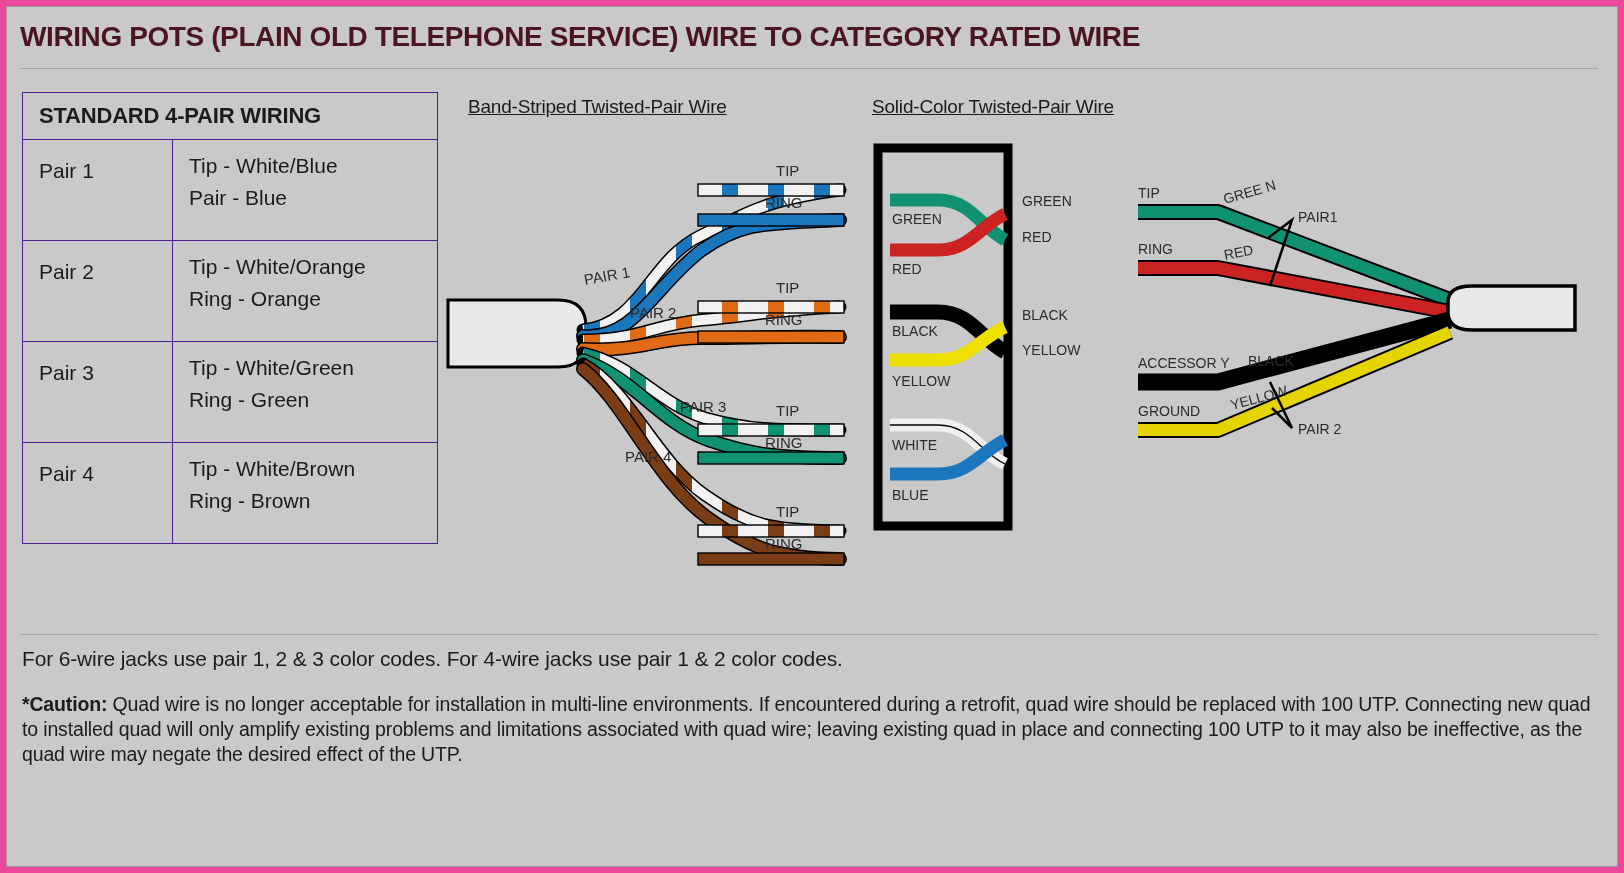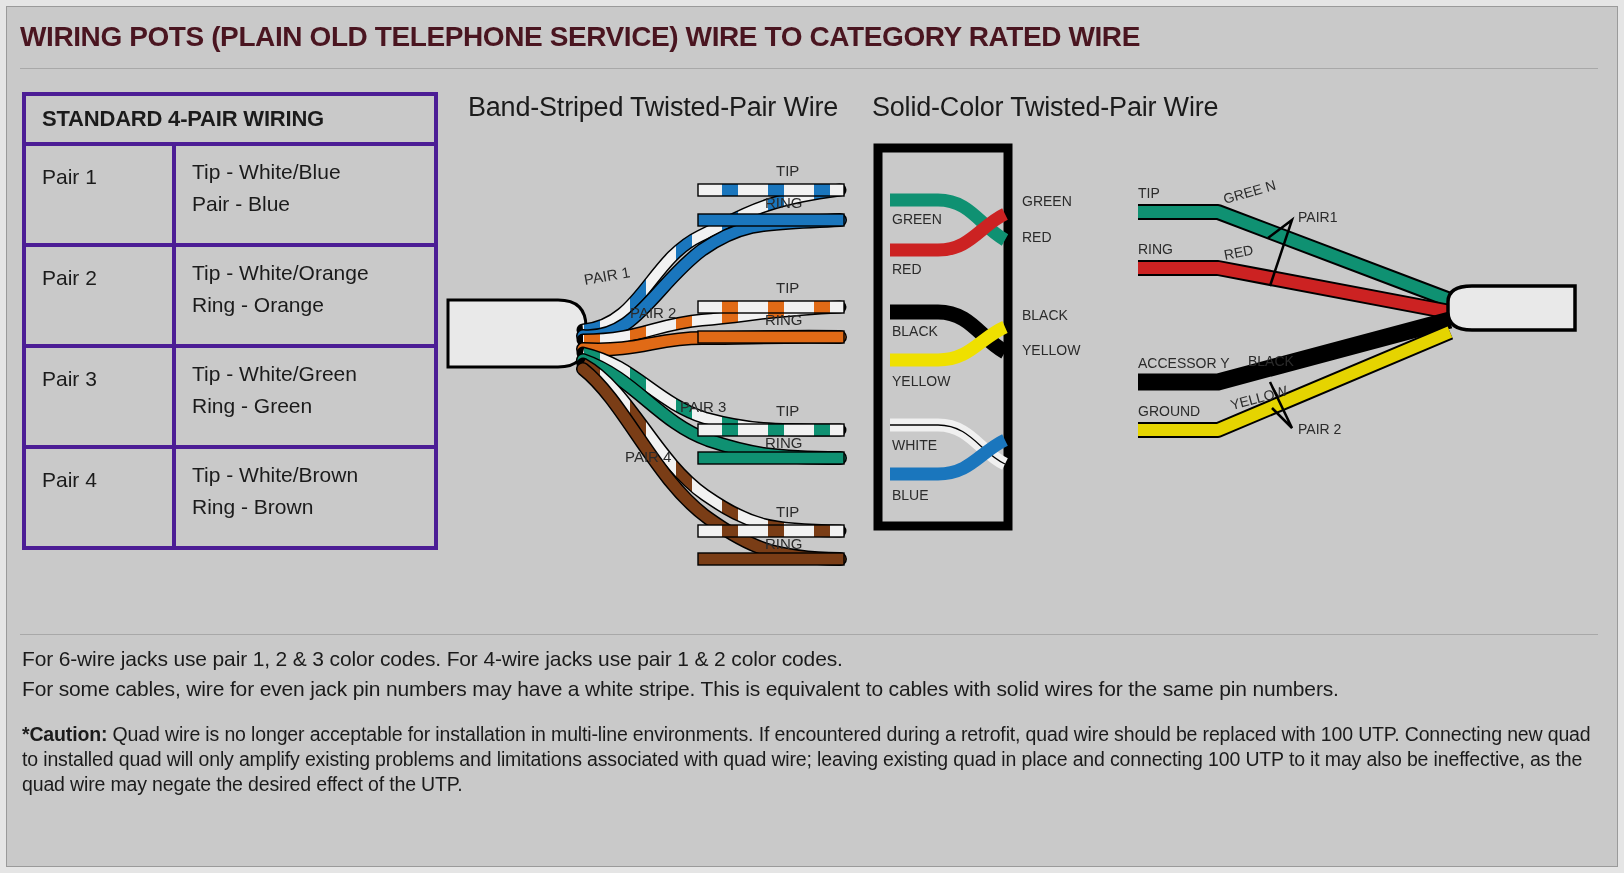--- a/index.html
+++ b/index.html
@@ -7,21 +7,21 @@
     padding: 0;
     background: #ffffff;
   }
   body {
     font-family: "Liberation Sans", sans-serif;
   }
   #page {
     position: relative;
     width: 1624px;
     height: 873px;
-    background: #e5e5e5;
+    background: #ec4899;
     overflow: hidden;
     box-sizing: border-box;
   }
   #frame {
     position: absolute;
     left: 6px;
     top: 6px;
     width: 1612px;
     height: 861px;
     border: 1px solid #9a9a9a;
@@ -58,21 +58,21 @@
   
   #wiring-table {
     position: absolute;
     left: 22px;
     top: 92px;
     width: 416px;
     border-collapse: collapse;
     background: transparent;
   }
   #wiring-table td {
-    border: 4px solid #4c1d95;
+    border: 1px solid #4c1d95;
     padding: 0;
     vertical-align: top;
     color: #1b1b1b;
     margin-left: 42px;
   }
   .tbl-header-cell {
     height: 46px;
     padding-left: 16px !important;
     font-size: 22px;
     font-weight: bold;
@@ -95,25 +95,26 @@
     font-size: 21px;
     line-height: 32px;
     padding-top: 10px !important;
     box-sizing: border-box;
   }
   .tbl-colors-cell div { white-space: nowrap; }
 
   
   .section-heading {
     position: absolute;
-    font-size: 27px;
+    font-size: 19px;
     color: #1b1b1b;
     letter-spacing: -0.2px;
     white-space: nowrap;
     line-height: 28px;
+    text-decoration: underline;
   }
   #heading-band   { left: 468px;  top: 93px; }
   #heading-solid  { left: 872px;  top: 93px; }
   #heading-quad   { left: 1241px; top: 89px; }
 
   
   svg { display: block; }
   #svg-band {
     position: absolute;
     left: 440px;
@@ -366,18 +367,17 @@
     </g>
 
     <g>
       <path d="M455 126 L352 126 Q328 126 328 142 L328 152 Q328 170 352 170 L455 170 Z" fill="#e9e9e9" stroke="#000" stroke-width="3.5"></path>
     </g>
   </svg>
 
   <div id="footer-rule"></div>
   <div id="footer">
     <div class="note-line">For 6-wire jacks use pair 1, 2 &amp; 3 color codes. For 4-wire jacks use pair 1 &amp; 2 color codes.</div>
-    <div class="note-line">For some cables, wire for even jack pin numbers may have a white stripe. This is equivalent to cables with solid wires for the same pin numbers.</div>
     <div id="caution-block">
       <span class="caution-label">*Caution:</span><span> Quad wire is no longer acceptable for installation in multi-line environments. If encountered during a retrofit, quad wire should be replaced with 100 UTP. Connecting new quad to installed quad will only amplify existing problems and limitations associated with quad wire; leaving existing quad in place and connecting 100 UTP to it may also be ineffective, as the quad wire may negate the desired effect of the UTP.</span>
     </div>
   </div>
 </div>
 
 </body></html>

